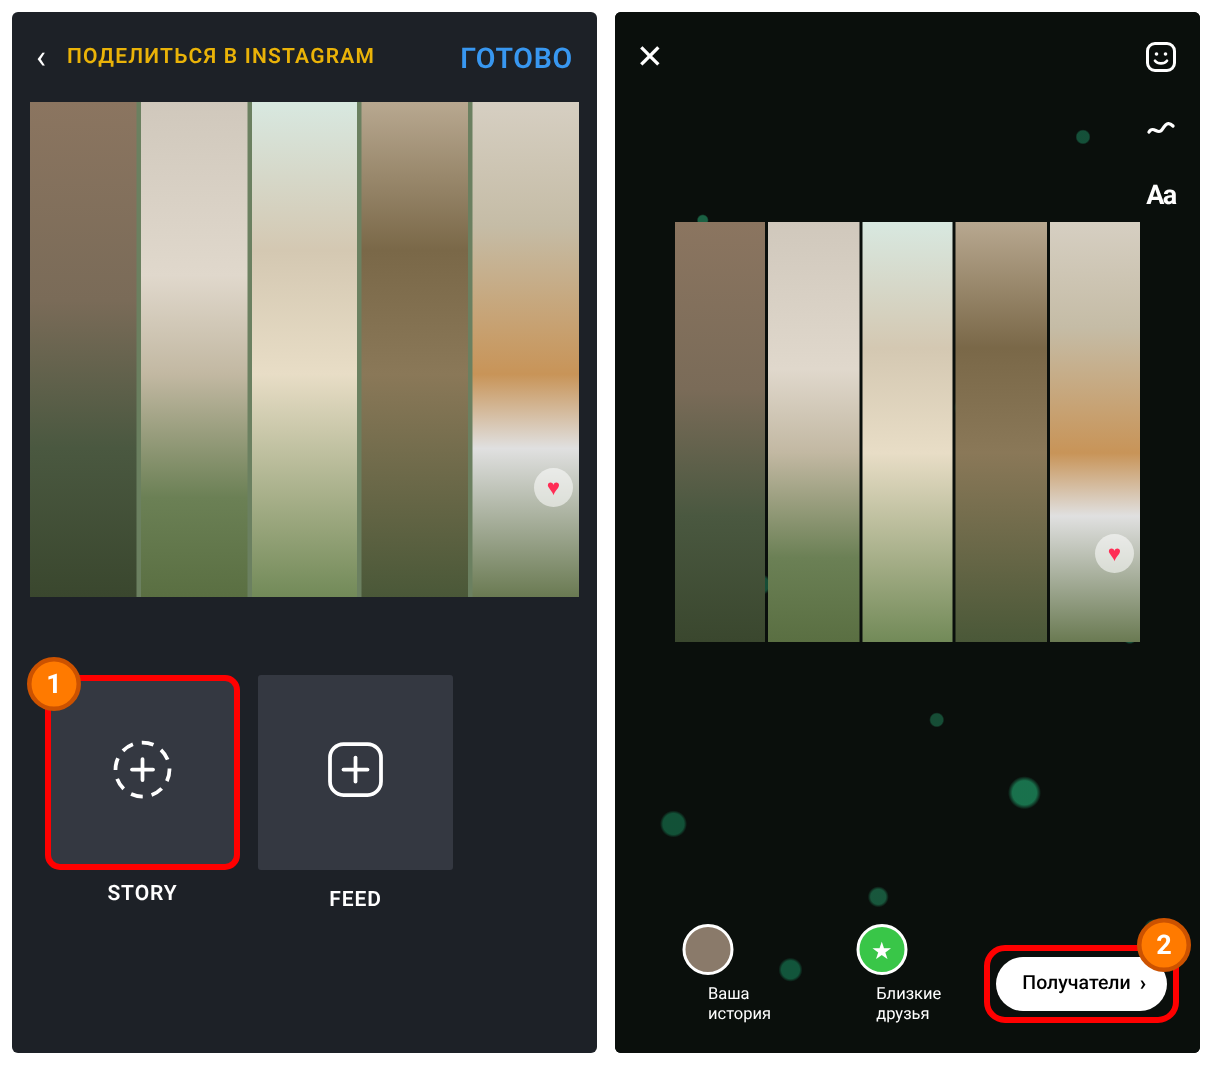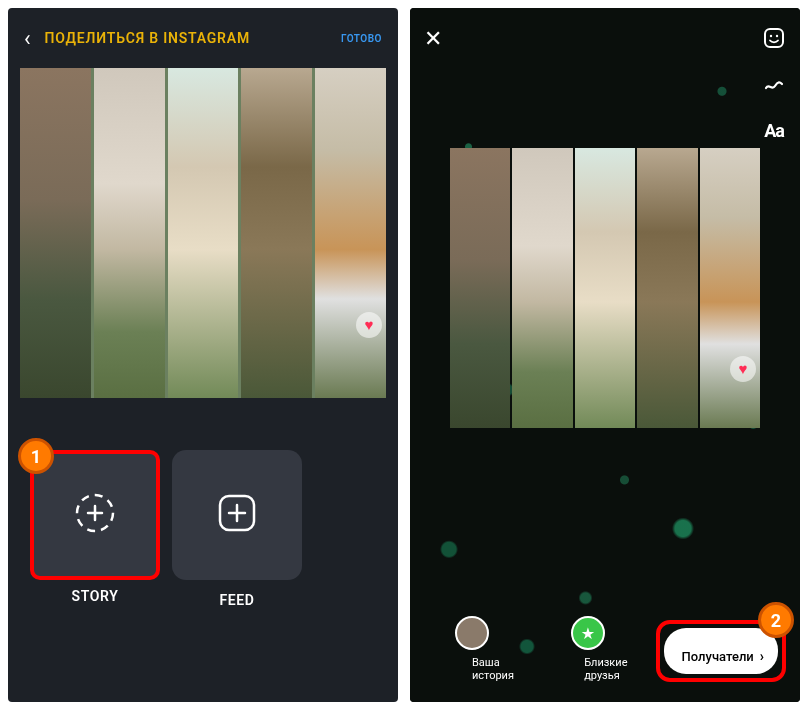--- a/index.html
+++ b/index.html
@@ -37,21 +37,21 @@
     }
     .header-title {
       color: #eab308;
       font-size: 14px;
       font-weight: 600;
       letter-spacing: 0.8px;
       flex: 1;
     }
     .header-done {
       color: #3897f0;
-      font-size: 10px;
+      font-size: 19px;
       font-weight: 600;
       letter-spacing: 0.5px;
     }
     .collage-preview {
       margin: 0 12px;
       height: 330px;
       background: #6b8060;
       display: flex;
       gap: 3px;
       overflow: hidden;
@@ -82,21 +82,21 @@
     .tiles {
       display: flex;
       gap: 12px;
       padding: 30px 22px;
       margin-top: 22px;
     }
     .tile {
       width: 130px;
       height: 130px;
       background: #343841;
-      border-radius: 14px;
+      border-radius: 2px;
       display: flex;
       flex-direction: column;
       align-items: center;
       justify-content: center;
       position: relative;
     }
     .tile-icon {
       width: 48px;
       height: 48px;
       display: flex;
@@ -212,23 +212,22 @@
       display: flex;
       align-items: center;
       justify-content: center;
       font-size: 16px;
     }
     .story-label { color: #fff; font-size: 11px; margin-left: 48px; }
     .recipients-btn {
       margin-left: auto;
       background: #fff;
       border-radius: 22px;
-      padding: 20px 14px 10px 18px;
-      display: flex;
-      align-items: center;
+      padding: 10px 14px 10px 18px;
+      display: flex;
       gap: 6px;
       font-size: 13px;
       font-weight: 500;
       position: relative;
     }
     .recipients-wrap {
       position: relative;
       border: 4px solid #ff0000;
       border-radius: 14px;
       padding: 4px;

